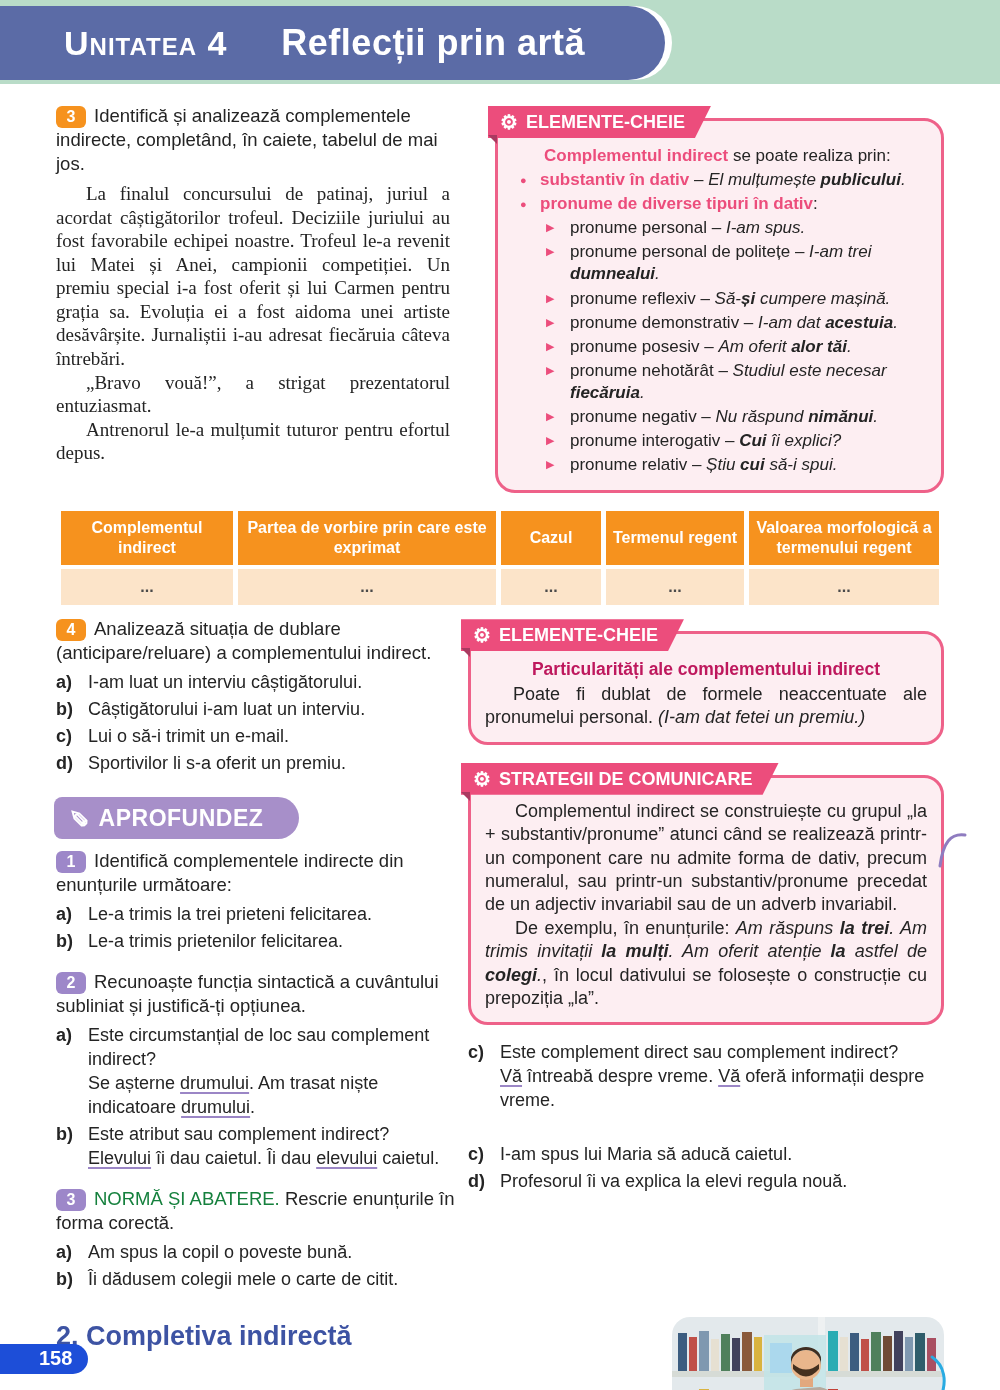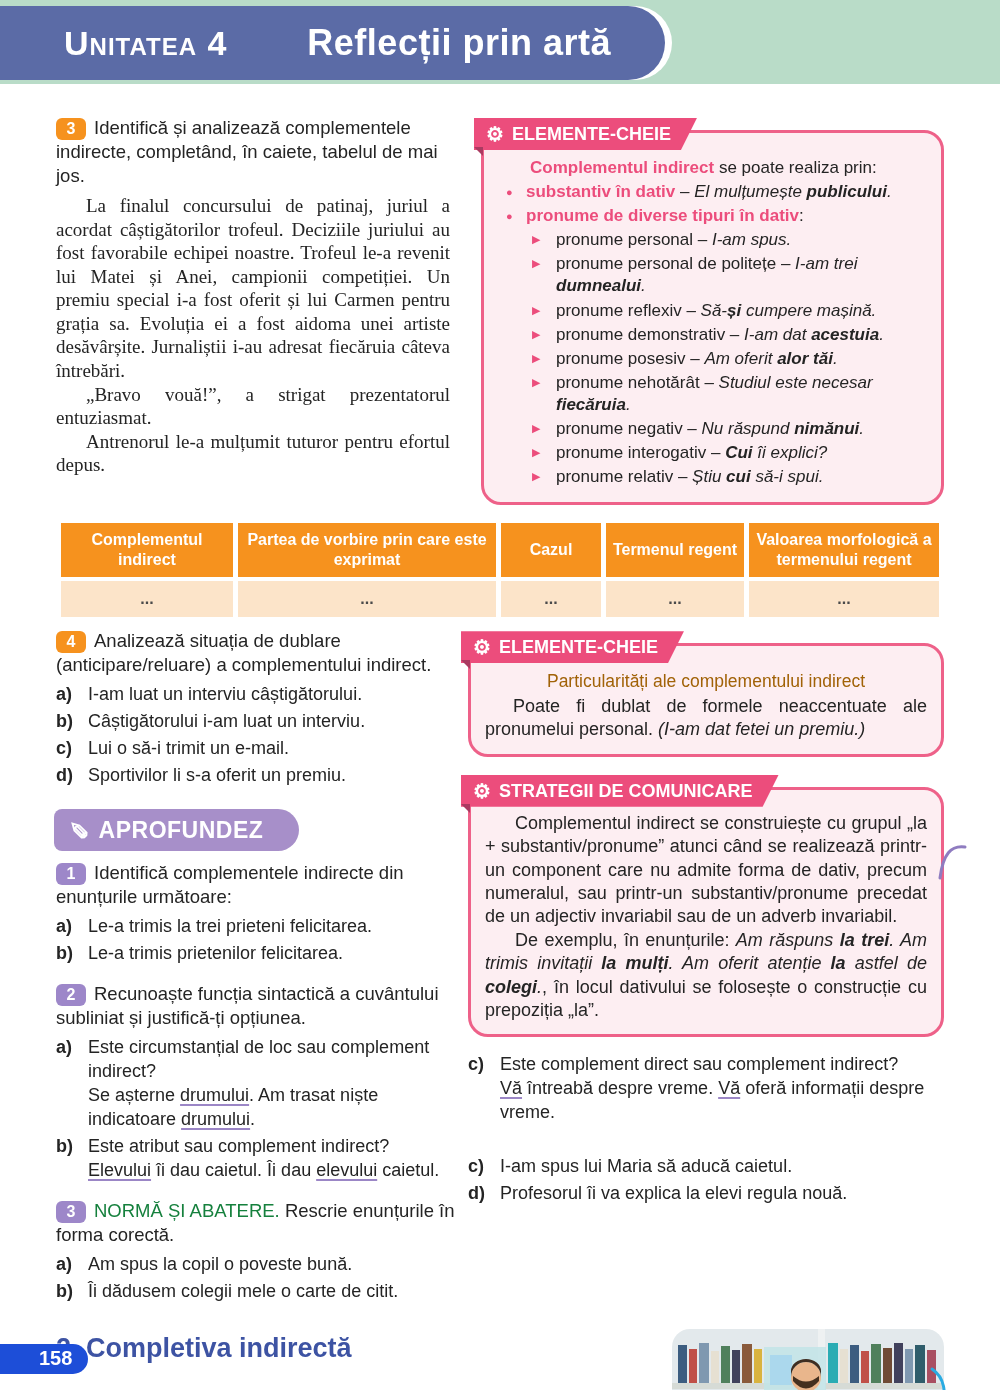--- a/index.html
+++ b/index.html
@@ -4,21 +4,21 @@
 <style>
   html,body{margin:0;padding:0}
   body{width:1000px;height:1390px;overflow:hidden;position:relative;background:#fff;
        font-family:"Liberation Sans",sans-serif;color:#242424;}
 
   
   .topstrip{height:84px;background:#b9dcc8;position:relative}
   .bannerwrap{position:absolute;top:6px;left:0;width:672px;height:74px;background:#fff;
               border-radius:0 44px 44px 0}
   .banner{position:absolute;top:0;bottom:0;left:0;right:7px;background:#5b6ba6;
-          border-radius:0 40px 40px 0;display:flex;align-items:center;gap:80px;
+          border-radius:0 40px 40px 0;display:flex;align-items:center;gap:54px;
           padding-left:64px;color:#fff}
   .unit{font-variant:small-caps;font-weight:700;font-size:34px;letter-spacing:1px}
   .btitle{font-weight:700;font-size:36px;letter-spacing:.5px}
 
   .content{padding:0 56px}
 
   
   .badge{display:inline-block;min-width:14px;text-align:center;border-radius:6px;color:#fff;
          font-weight:700;font-size:16px;padding:1px 8px;margin-right:8px;line-height:1.25}
   .orange{background:#f6921e}
@@ -45,26 +45,26 @@
           clip-path:polygon(0 0,100% 0,calc(100% - 16px) 100%,0 100%)}
   .fold{position:absolute;left:-10px;top:14px;width:0;height:0;
         border-top:9px solid #aa3a61;border-left:9px solid transparent}
   .gear{font-size:20px;line-height:1}
   .kintro{margin:2px 0 2px 32px}
   ul{list-style:none;margin:0;padding:0}
   .dotlist li{position:relative;padding-left:28px;margin:2px 0}
   .dotlist li::before{content:"●";position:absolute;left:8px;top:4px;font-size:11px;color:#ec4d7c}
   .trilist li{position:relative;padding-left:58px;margin:2px 0}
   .trilist li::before{content:"▶";position:absolute;left:34px;top:3px;font-size:11px;color:#ec4d7c}
-  .k2title{color:#a16207;font-weight:400;text-align:center;margin:2px 0 2px;font-size:17.5px}
+  .k2title{color:#be185d;font-weight:700;text-align:center;margin:2px 0 2px;font-size:17.5px}
   .k2body{margin:0;text-indent:28px;text-align:justify;font-size:18px;line-height:1.3}
   .sp{margin:0;text-indent:30px;text-align:justify;font-size:18px;line-height:1.3}
 
   
-  .row1{display:flex;gap:31px;margin-top:32px}
+  .row1{display:flex;gap:45px;margin-top:20px}
   .col-l1{width:394px;flex:none}
   .col-r1{flex:1;min-width:0;padding-top:14px}
   .row2{display:flex;gap:8px;margin-top:8px}
   .col-l2{width:404px;flex:none}
   .col-r2{flex:1;min-width:0;position:relative}
 
   
   .gtable{width:100%;border-collapse:separate;border-spacing:5px 4px;margin-top:14px}
   .gtable th{background:#f6921e;color:#fff;font-weight:700;font-size:16px;line-height:1.25;
              padding:7px 4px;vertical-align:middle}

